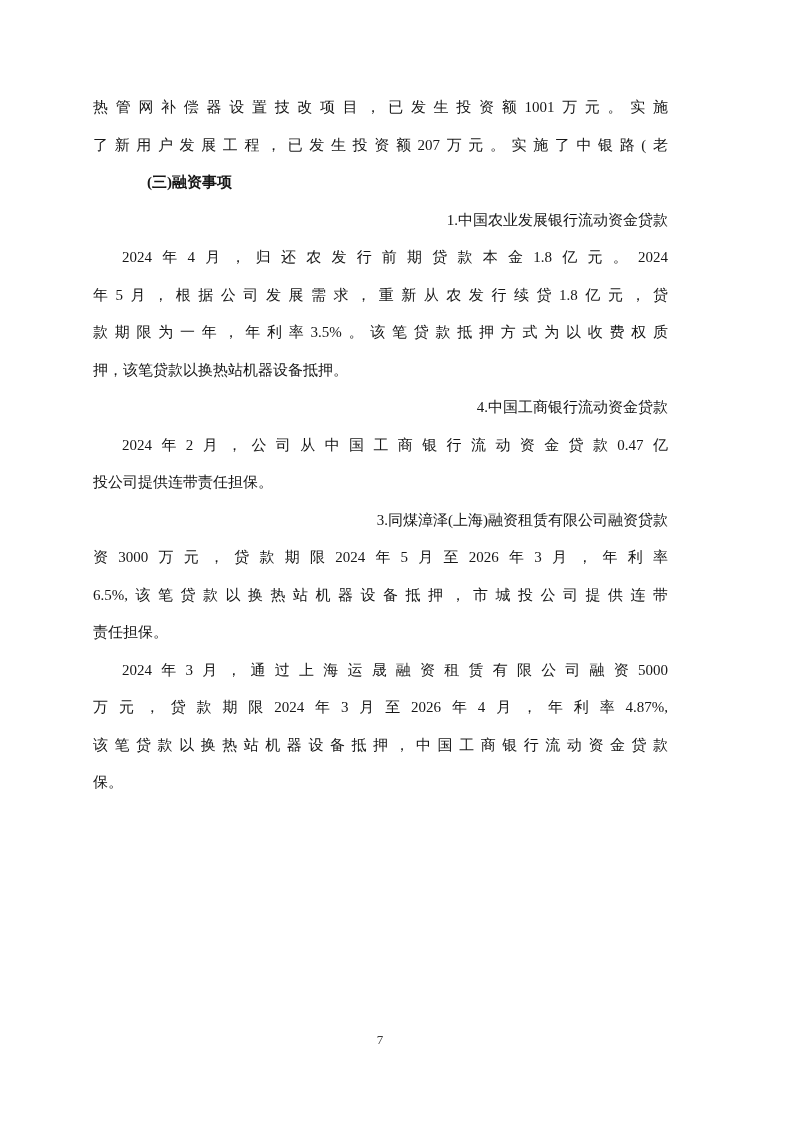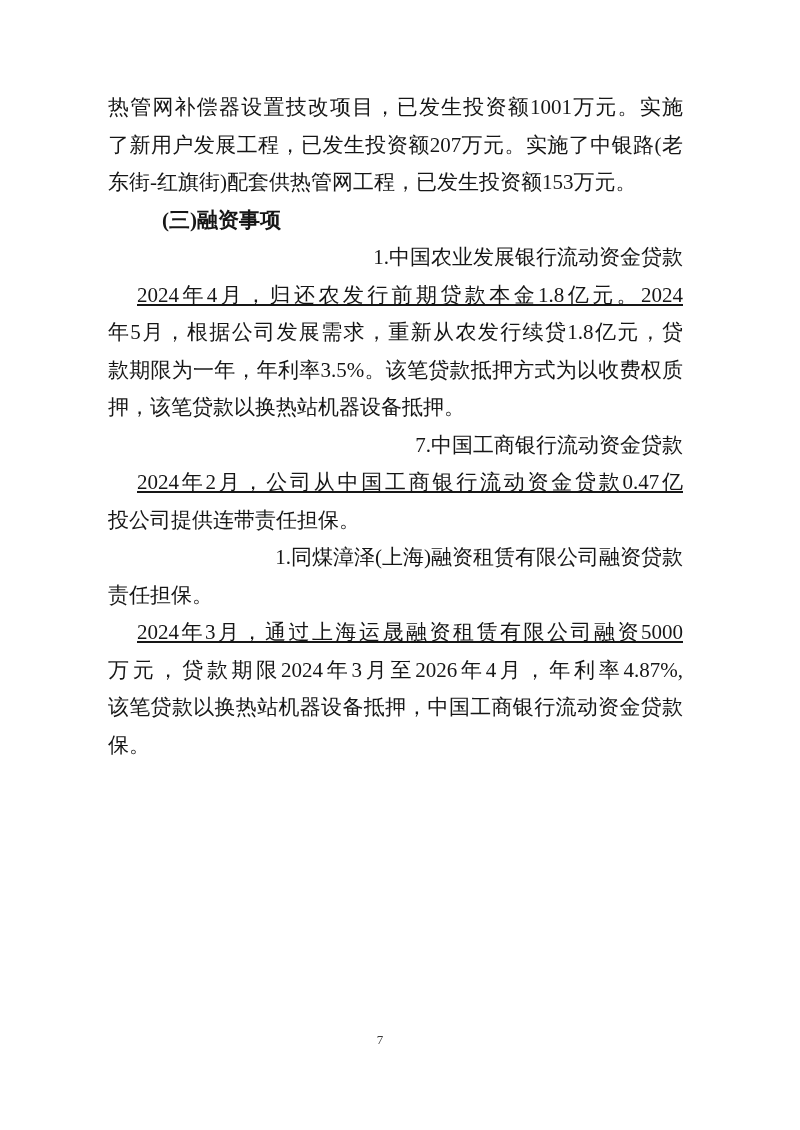--- a/index.html
+++ b/index.html
@@ -17,24 +17,24 @@
   }
   .page {
     position: absolute;
     left: 0; top: 0;
     width: 800px;
     height: 1130px;
     background: #ffffff;
   }
   .content {
     position: absolute;
-    left: 108px;
+    left: 93px;
     top: 89px;
     width: 575px;
-    font-size: 21px;
+    font-size: 15px;
   }
   .line {
     height: 37.5px;
     line-height: 37.5px;
     overflow: hidden;
     text-align: left;
     white-space: normal;
   }
   
   .just {
@@ -42,50 +42,51 @@
     text-align-last: justify;
   }
   
   .heading {
     font-weight: 700;
     text-indent: 54px;
   }
   
   .ind-n { text-indent: 32px; text-align: right; }
   
-  .ind-p { text-indent: 29px; text-decoration: underline; }
+  .ind-p { text-indent: 29px; }
   .page-number {
     position: absolute;
     left: 0;
     top: 1032px;
     width: 760px;
     text-align: center;
     font-size: 13px;
     line-height: 16px;
     color: #3a3a3a;
   }
 </style>
 </head>
 <body>
 
 <div class="page">
   <div class="content">
     <div class="line just">热管网补偿器设置技改项目，已发生投资额1001万元。实施</div>
     <div class="line just">了新用户发展工程，已发生投资额207万元。实施了中银路(老</div>
-    <div class="line">东街-红旗街)配套供热管网工程，已发生投资额153万元。</div>
     <div class="line heading">(三)融资事项</div>
     <div class="line ind-n">1.中国农业发展银行流动资金贷款</div>
     <div class="line just ind-p">2024年4月，归还农发行前期贷款本金1.8亿元。2024</div>
     <div class="line just">年5月，根据公司发展需求，重新从农发行续贷1.8亿元，贷</div>
     <div class="line just">款期限为一年，年利率3.5%。该笔贷款抵押方式为以收费权质</div>
     <div class="line">押，该笔贷款以换热站机器设备抵押。</div>
-    <div class="line ind-n">7.中国工商银行流动资金贷款</div>
+    <div class="line ind-n">4.中国工商银行流动资金贷款</div>
     <div class="line just ind-p">2024年2月，公司从中国工商银行流动资金贷款0.47亿</div>
     <div class="line">投公司提供连带责任担保。</div>
-    <div class="line ind-n">1.同煤漳泽(上海)融资租赁有限公司融资贷款</div>
+    <div class="line ind-n">3.同煤漳泽(上海)融资租赁有限公司融资贷款</div>
+    <div class="line just">资3000万元，贷款期限2024年5月至2026年3月，年利率</div>
+    <div class="line just">6.5%,该笔贷款以换热站机器设备抵押，市城投公司提供连带</div>
     <div class="line">责任担保。</div>
     <div class="line just ind-p">2024年3月，通过上海运晟融资租赁有限公司融资5000</div>
     <div class="line just">万元，贷款期限2024年3月至2026年4月，年利率4.87%,</div>
     <div class="line just">该笔贷款以换热站机器设备抵押，中国工商银行流动资金贷款</div>
     <div class="line">保。</div>
   </div>
   <div class="page-number">7</div>
 </div>
 
 </body></html>

